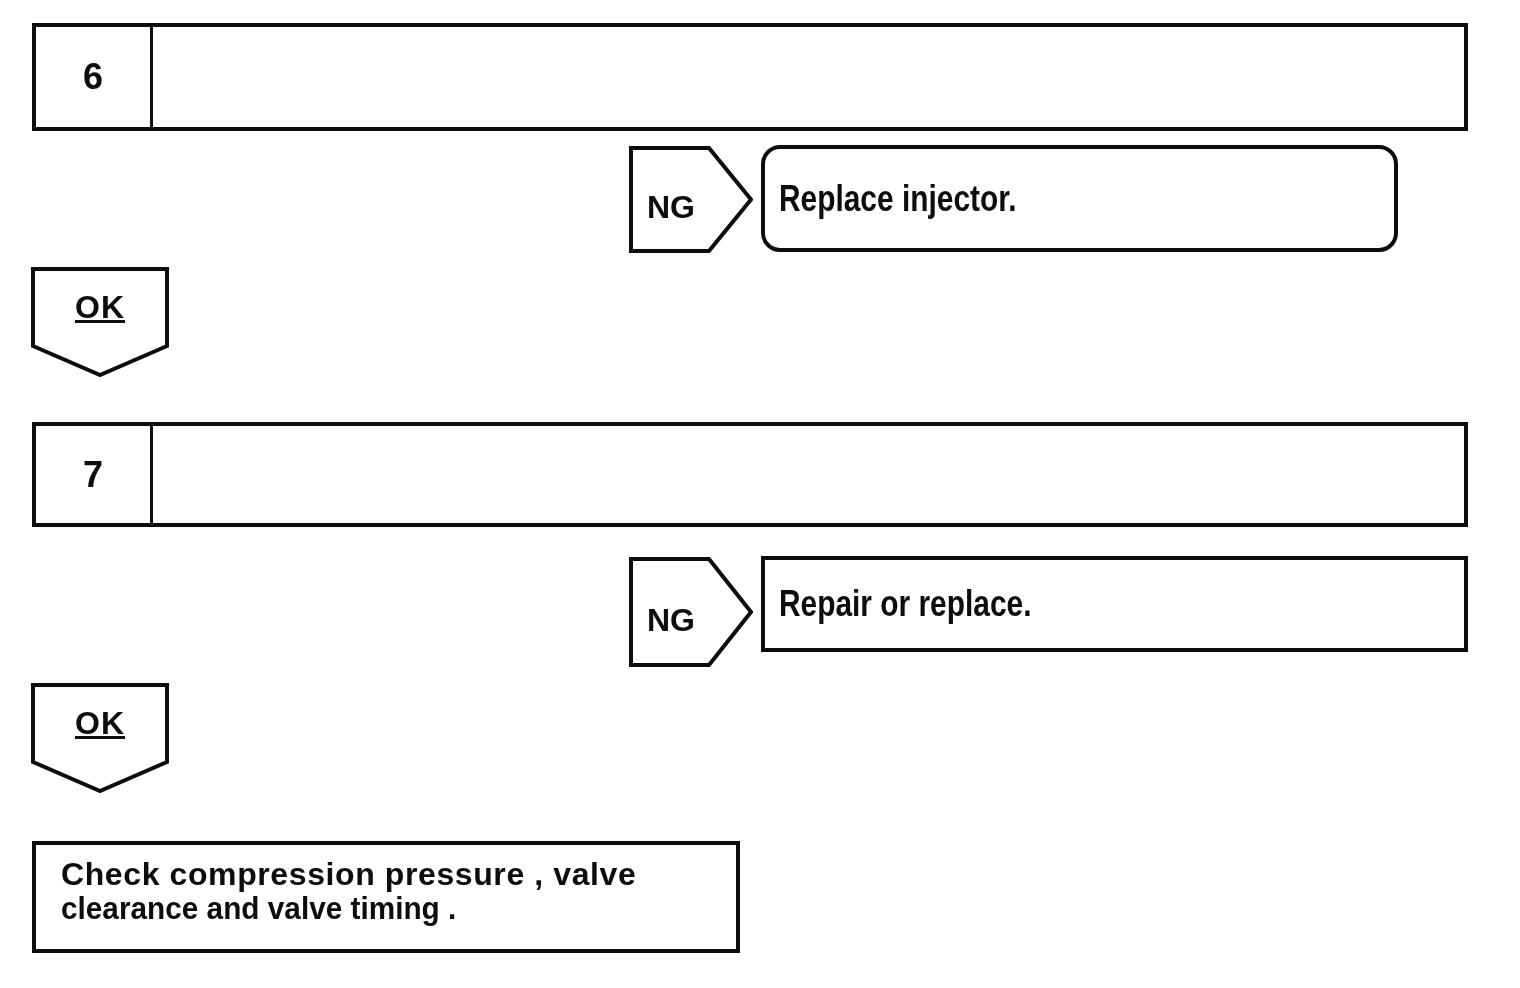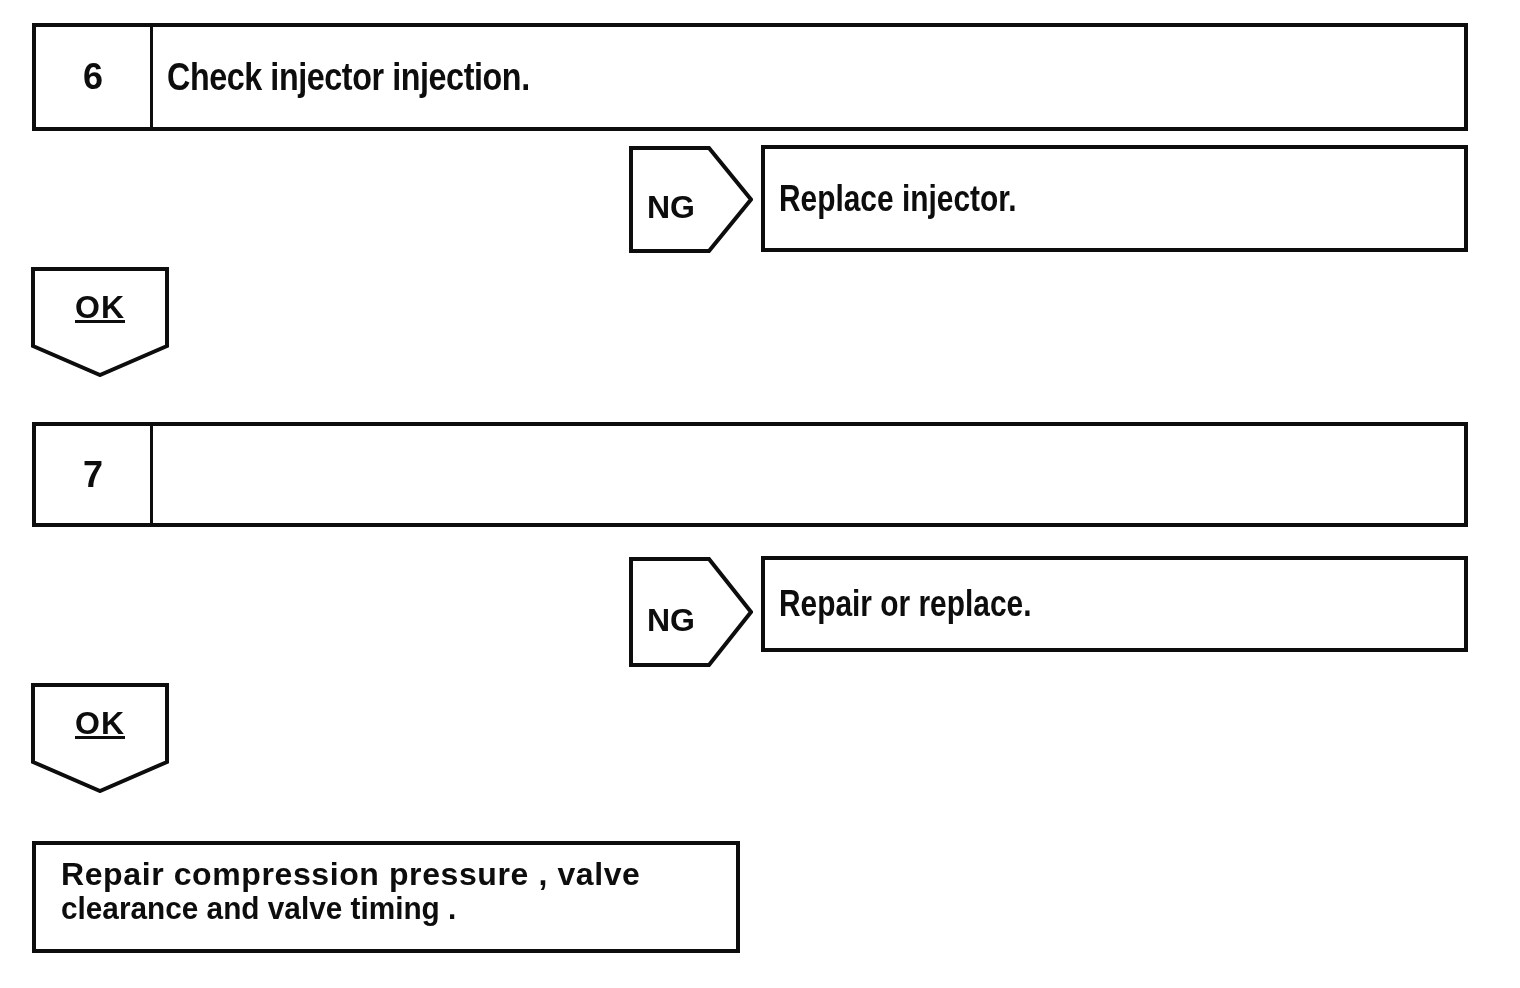--- a/index.html
+++ b/index.html
@@ -49,33 +49,30 @@
   .terminal { border: 4px solid #0d0d0d; background: #fff; padding: 12px 0 0 25px; }
   .t-line { font-size: 32px; line-height: 34px; white-space: nowrap; }
   .t1 { letter-spacing: 0.6px; }
   .t2 { transform: scaleX(0.93); transform-origin: 0 50%; }
 </style>
 </head>
 <body>
 
 <div class="abs step-box" style="left:32px; top:23px; width:1436px; height:108px;">
   <div class="step-num">6</div>
-  <div class="step-text">
-    <span class="cond">Check injector injection.</span>
-  </div>
 </div>
 
 <div class="abs shape-wrap" style="left:629px; top:146px; width:124px; height:107px;">
   <svg width="124" height="107" viewBox="0 0 124 107">
     <polygon points="2,2 80,2 122,53.5 80,105 2,105" fill="#ffffff" stroke="#0d0d0d" stroke-width="4" stroke-linejoin="miter"></polygon>
   </svg>
   <div class="ng-label">NG</div>
 </div>
 
-<div class="abs action-box" style="left:761px; top:145px; width:707px; height:107px;">
+<div class="abs action-box" style="left:761px; top:145px; width:637px; height:107px;border-radius:19px;">
   <span class="action-text">Replace injector.</span>
 </div>
 
 <div class="abs shape-wrap" style="left:31px; top:267px; width:138px; height:110px;">
   <svg width="138" height="110" viewBox="0 0 138 110">
     <polygon points="2,2 136,2 136,79 69,108 2,79" fill="#ffffff" stroke="#0d0d0d" stroke-width="4" stroke-linejoin="miter"></polygon>
   </svg>
   <div class="ok-label">OK</div>
 </div>
 
@@ -95,15 +92,15 @@
 </div>
 
 <div class="abs shape-wrap" style="left:31px; top:683px; width:138px; height:110px;">
   <svg width="138" height="110" viewBox="0 0 138 110">
     <polygon points="2,2 136,2 136,79 69,108 2,79" fill="#ffffff" stroke="#0d0d0d" stroke-width="4" stroke-linejoin="miter"></polygon>
   </svg>
   <div class="ok-label">OK</div>
 </div>
 
 <div class="abs terminal" style="left:32px; top:841px; width:708px; height:112px;">
-  <div class="t-line t1">Repair compression pressure , valve</div>
+  <div class="t-line t1">Check compression pressure , valve</div>
   <div class="t-line t2">clearance and valve timing .</div>
 </div>
 
 </body></html>

